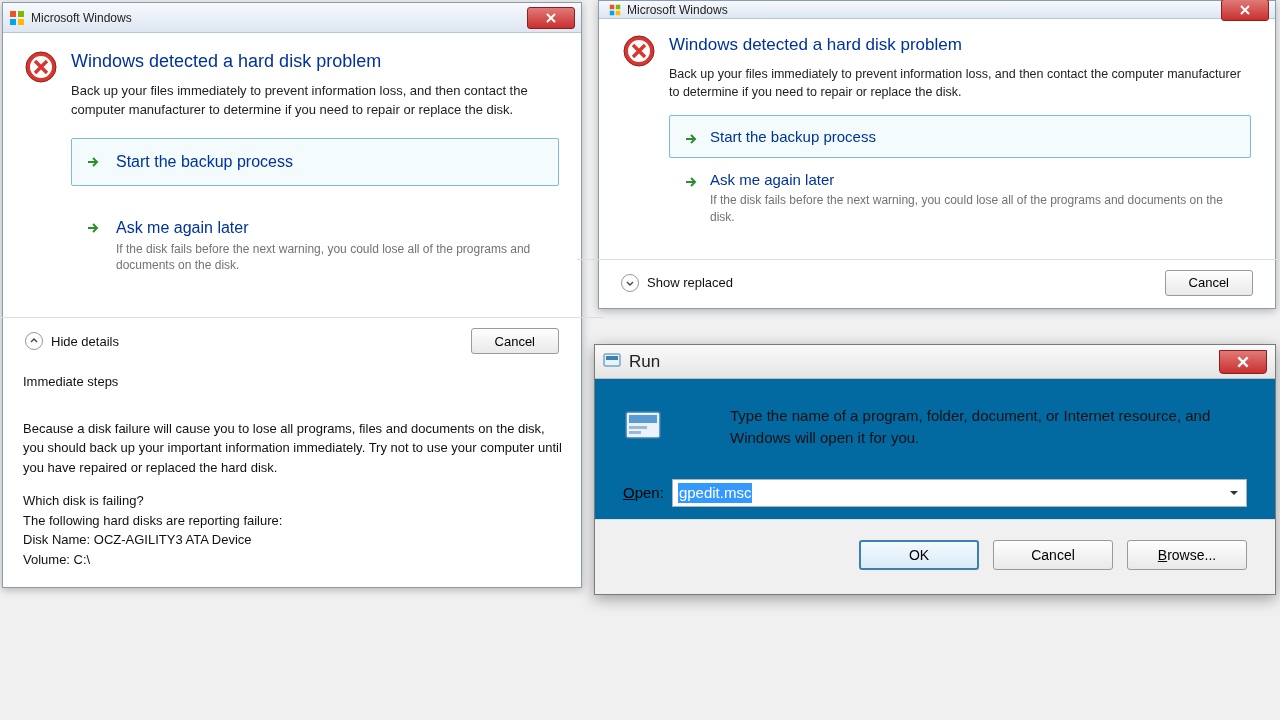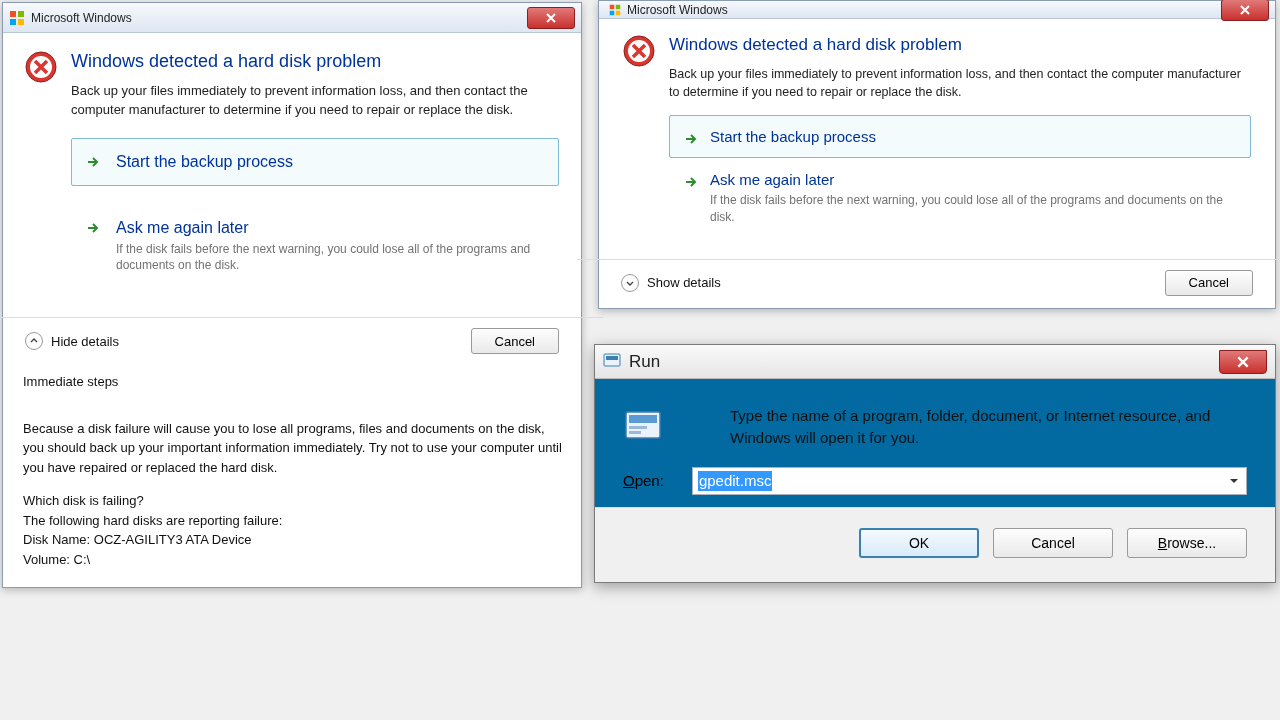--- a/index.html
+++ b/index.html
@@ -30,21 +30,21 @@
   .details-body p { margin-bottom: 14px; margin-top: 27px; }
   
   .run-window { position: absolute; background: #0369a1; border: 1px solid #7a7a7a; box-shadow: 0 4px 14px rgba(0,0,0,.35); }
   .run-titlebar { height: 34px; background: linear-gradient(#fafafa,#e5e5e5); border-bottom: 1px solid #bbb; display: flex; align-items: center; padding: 0 8px; gap: 8px; }
   .run-title { font-size: 17px; color: #222; }
   .run-close { width: 48px; height: 24px; background: linear-gradient(#e07a78,#c9302e); border: 1px solid #8b1f1e; border-radius: 0 0 4px 4px; display: flex; align-items: center; justify-content: center; color: #fff; font-weight: bold; margin-left: auto; cursor: pointer; }
   .run-body { padding: 26px 28px 12px 28px; }
   .run-msg-row { display: flex; gap: 20px; align-items: flex-start; }
   .run-icon { width: 40px; height: 40px; flex-shrink: 0; }
   .run-msg { font-size: 15px; line-height: 1.45; color: #111; margin-left: 47px; }
-  .run-open-row { display: flex; align-items: center; gap: 28px; margin-top: 18px; justify-content: flex-end; }
+  .run-open-row { display: flex; align-items: center; gap: 8px; margin-top: 30px; justify-content: flex-end; }
   .run-label { font-size: 15px; }
   .run-label u { text-decoration: underline; }
   .combo { flex: 1; position: relative; }
   .combo input { width: 100%; height: 28px; border: 1px solid #aab3bd; padding: 2px 28px 2px 6px; font-size: 15px; font-family: inherit; }
   .combo .sel { position: absolute; left: 6px; top: 4px; height: 20px; line-height: 20px; background: #3399ff; color: #fff; padding: 0 1px; font-size: 15px; }
   .combo .dd { position: absolute; right: 4px; top: 4px; width: 18px; height: 20px; display: flex; align-items: center; justify-content: center; cursor: pointer; }
   .run-buttons { display: flex; gap: 14px; justify-content: flex-end; padding: 20px 28px 24px 28px; border-top: 1px solid #ddd; background: #f0f0f0; }
   .run-buttons .btn { min-width: 120px; height: 30px; font-size: 14px; }
   
 </style>
@@ -177,21 +177,21 @@
     </div>
   </div>
   <div class="divider"></div>
   <div class="details-bar">
     <div class="details-toggle">
       <span class="chev">
         <svg width="10" height="10" viewBox="0 0 10 10">
             <path d="M2 4 L5 7 L8 4" stroke="#454545" stroke-width="1.4" fill="none"></path>
           </svg>
       </span>
-      <span style="color:#111">Show details</span>
+      <span style="color:#111">Show replaced</span>
     </div>
     <div class="spacer"></div>
     <button class="btn">Cancel</button>
   </div>
 </div>
 
 <div class="run-window" style="left:594px; top:344px; width:682px;">
   <div class="run-titlebar">
     <span>
       <svg width="18" height="18" viewBox="0 0 18 18">

